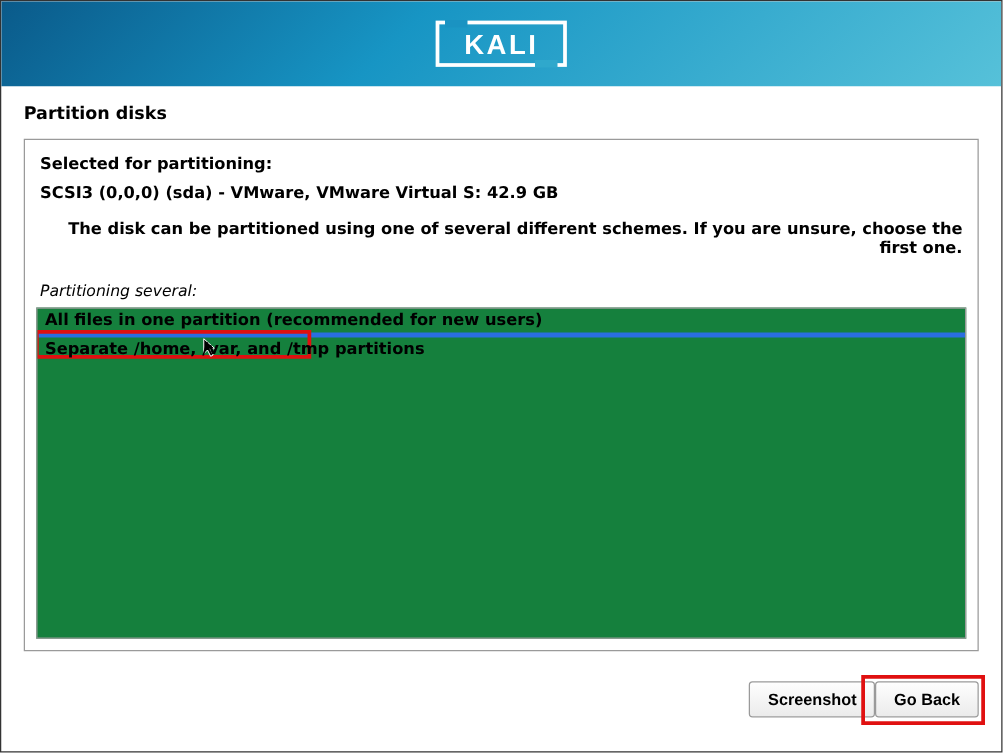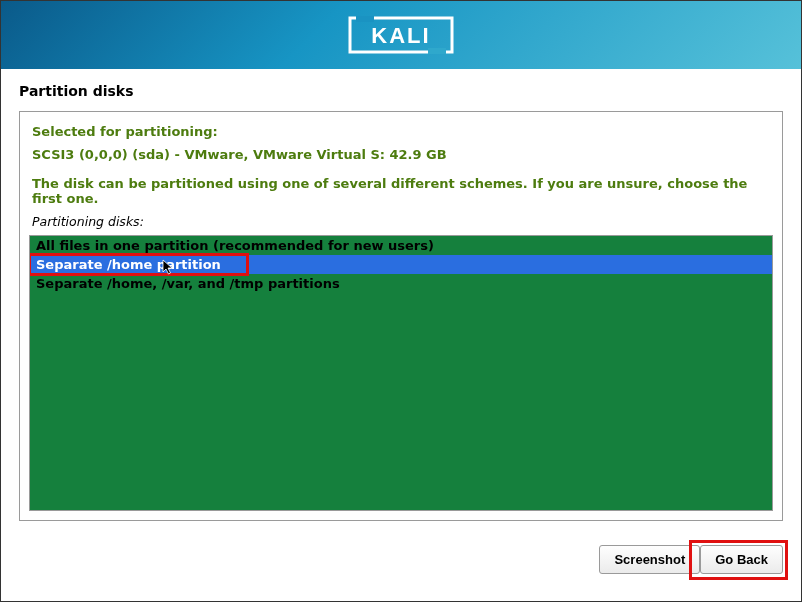--- a/index.html
+++ b/index.html
@@ -31,34 +31,35 @@
     .panel {
       border: 1px solid #9a9a9a;
       padding: 12px 6px 6px 6px;
       height: 410px;
       display: flex;
       flex-direction: column;
     }
     .info-block {
       padding: 0 6px 0 6px;
       font-size: 13px;
-      color: #4d7c0f;
+      color: #000000;
       margin-bottom: 4px;
     }
     .info-label {
       font-weight: bold;
       margin-bottom: 8px;
     }
     .info-disk {
       font-weight: bold;
       margin-bottom: 14px;
     }
     .info-desc {
       font-weight: bold;
-      margin-bottom: 4px;
+      margin-bottom: 15px;
+      text-align: right;
     }
     .scheme-label {
       font-style: italic;
       font-size: 12.5px;
       padding-left: 6px;
       margin-bottom: 6px;
       color: #000;
     }
     .options {
       border: 1px solid #9a9a9a;
@@ -137,26 +138,25 @@
 
 <div class="content">
   <div class="page-title">Partition disks</div>
 
   <div class="panel">
     <div class="info-block">
       <div class="info-label">Selected for partitioning:</div>
       <div class="info-disk">SCSI3 (0,0,0) (sda) - VMware, VMware Virtual S: 42.9 GB</div>
       <div class="info-desc">The disk can be partitioned using one of several different schemes. If you are unsure, choose the first one.</div>
     </div>
-    <div class="scheme-label">Partitioning disks:</div>
+    <div class="scheme-label">Partitioning several:</div>
 
     <div class="options">
       <div class="option">All files in one partition (recommended for new users)</div>
       <div class="option selected" style="position:relative;">
-        <span>Separate /home partition</span>
         <div class="highlight-box hl-option"></div>
         <svg class="cursor" viewBox="0 0 14 18">
           <path d="M1 1 L1 13 L4 10 L6.5 15 L8.5 14 L6 9 L10 9 Z" fill="#000" stroke="#fff" stroke-width="0.8"></path>
         </svg>
       </div>
       <div class="option">Separate /home, /var, and /tmp partitions</div>
     </div>
   </div>
 </div>
 

